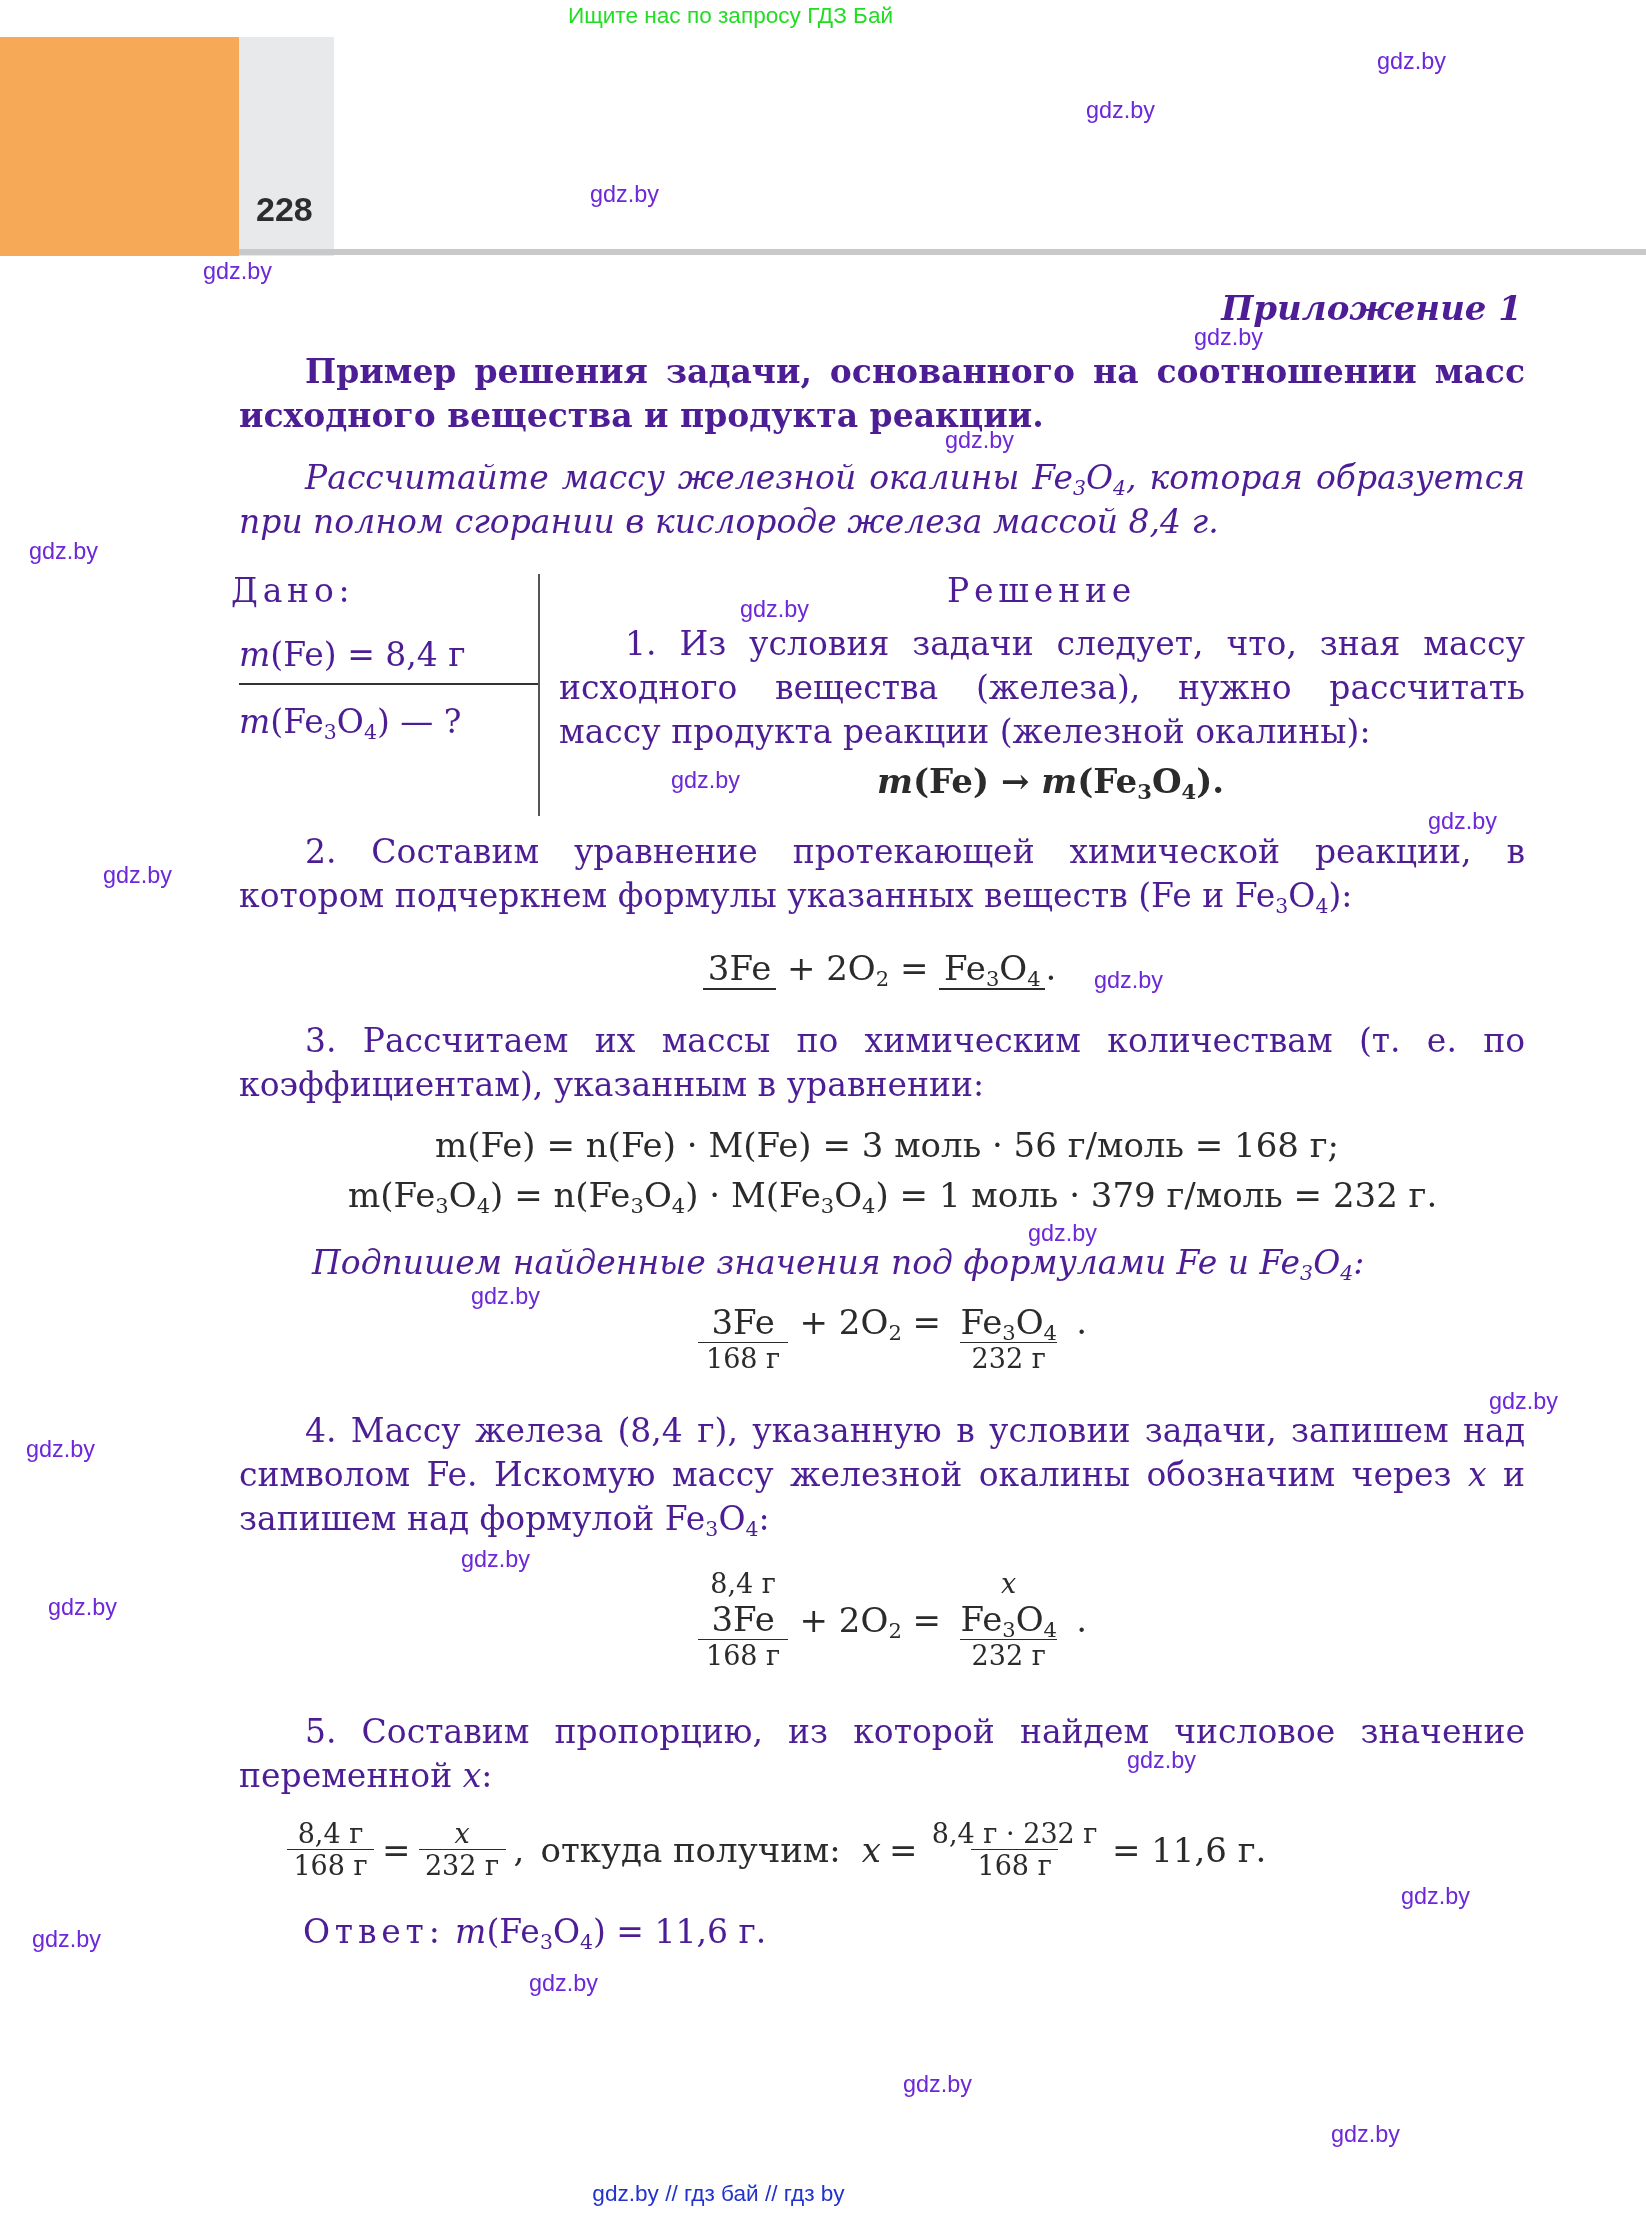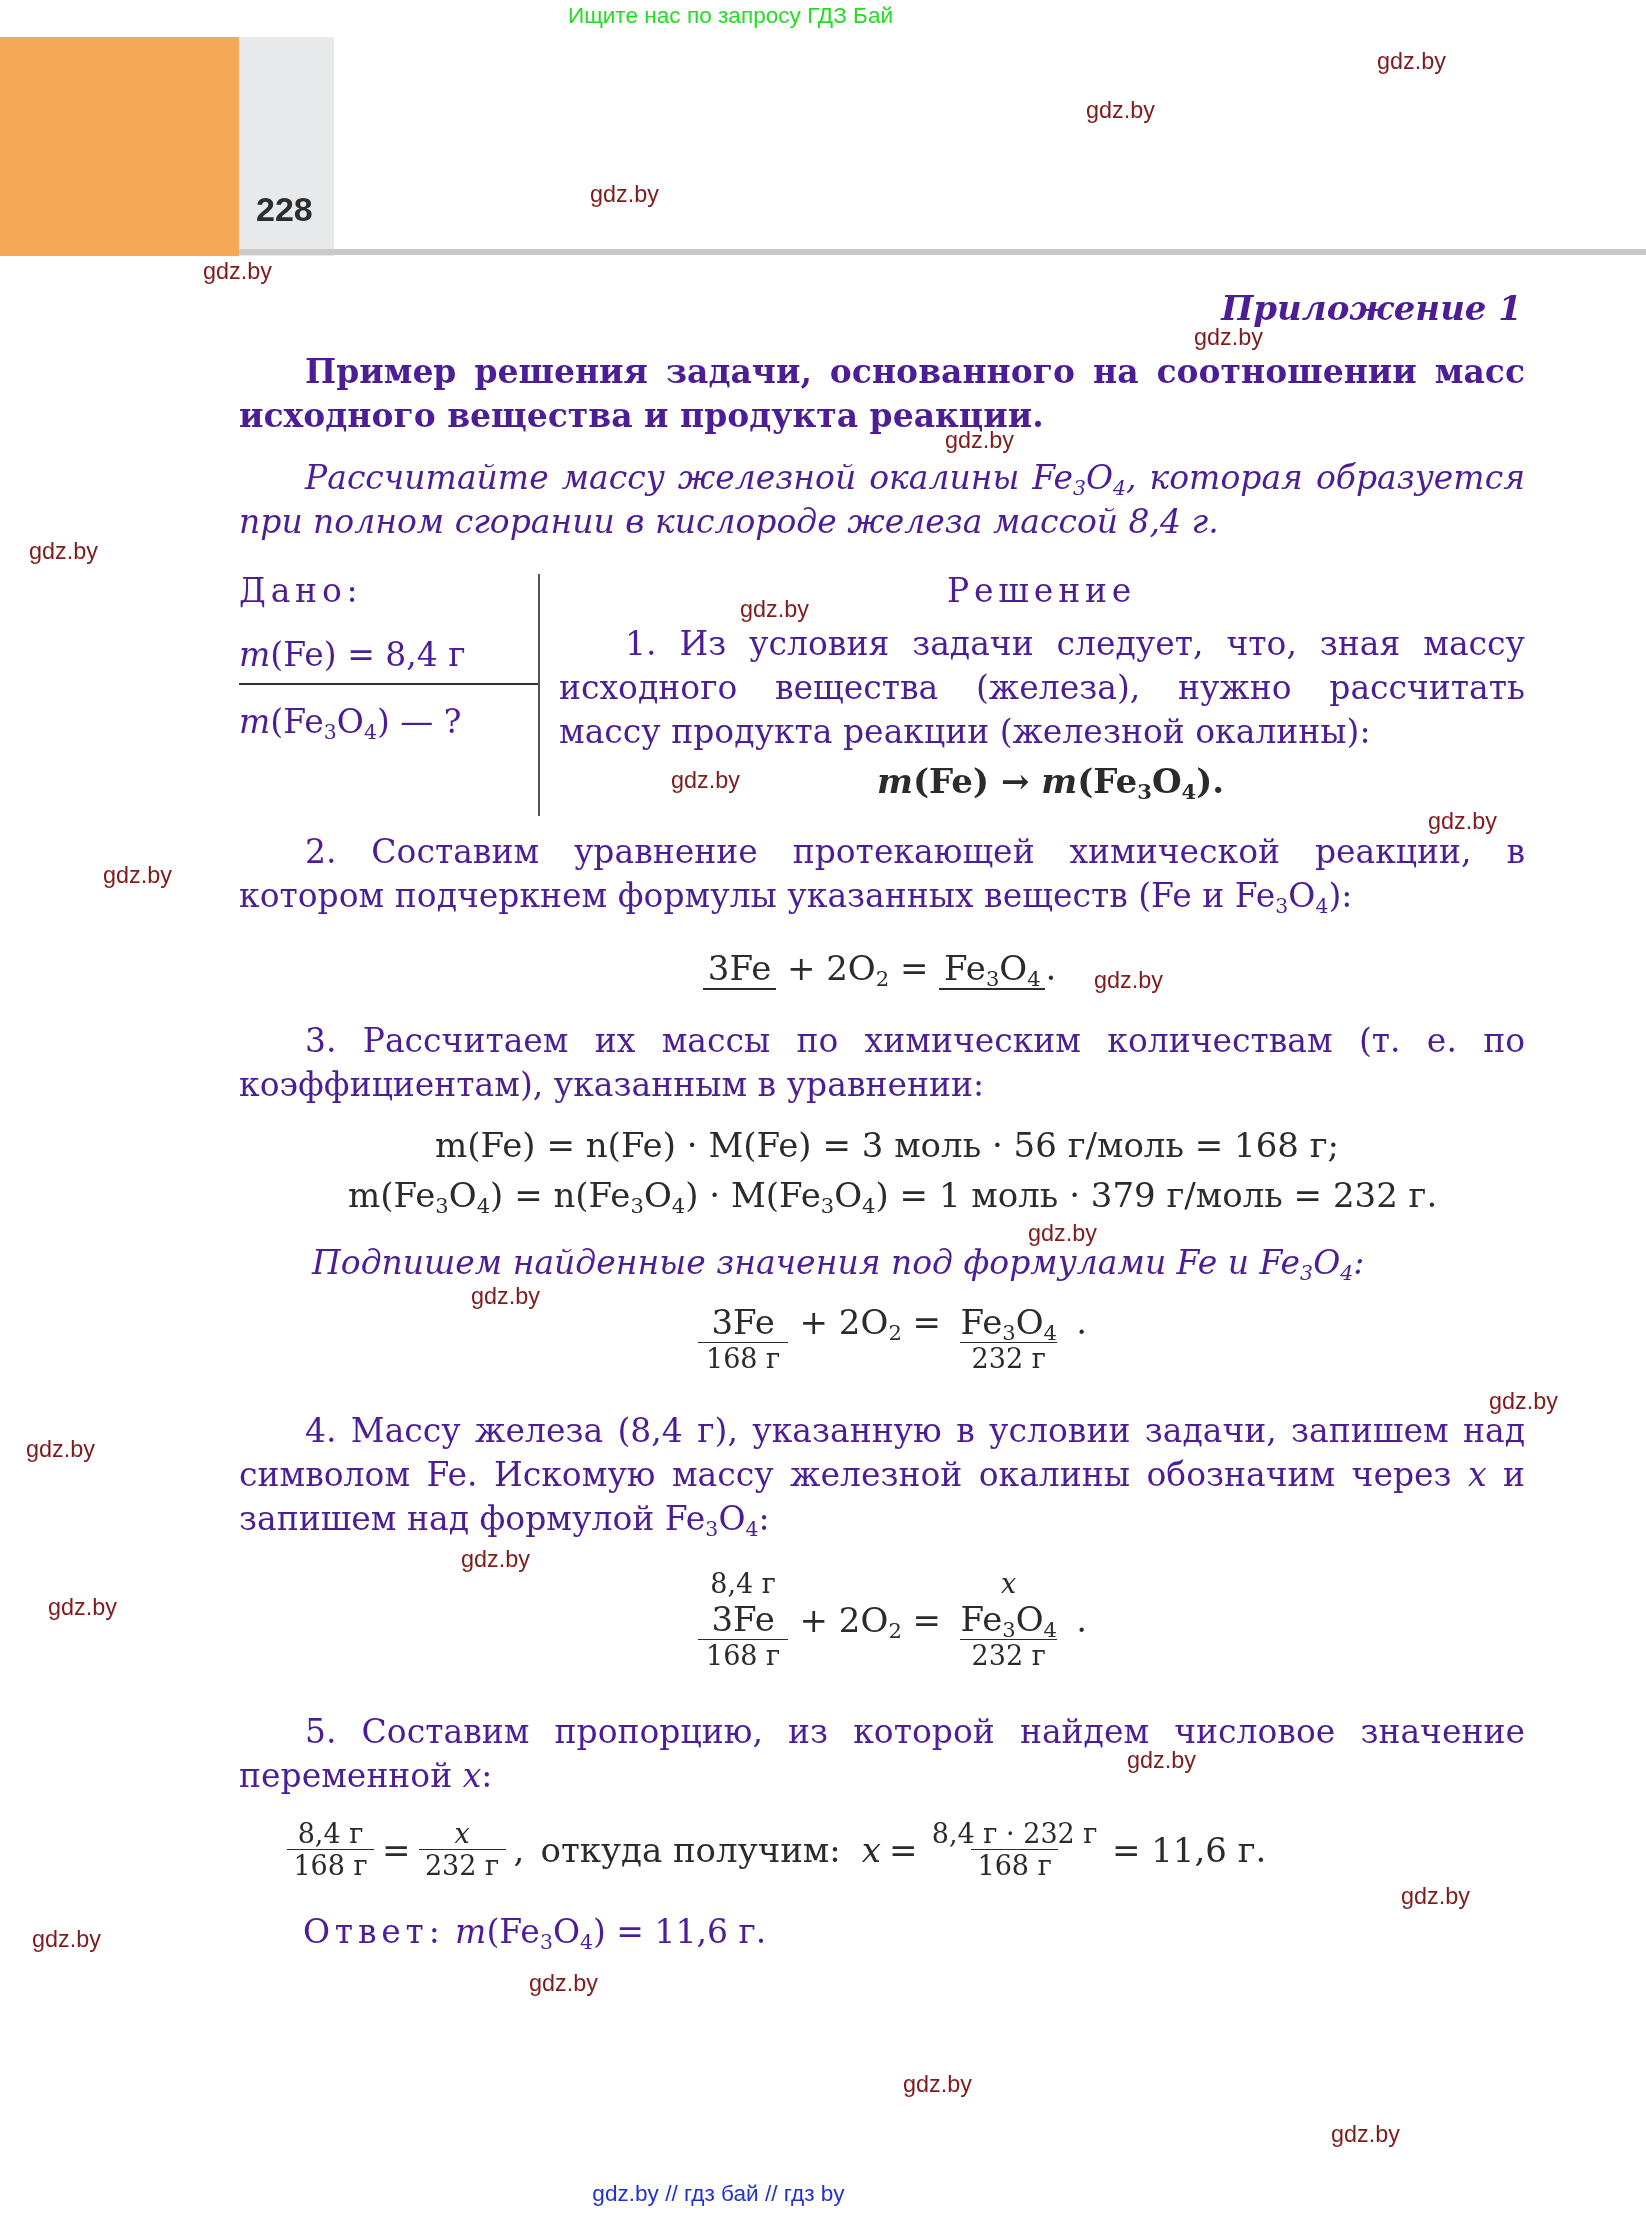--- a/index.html
+++ b/index.html
@@ -14,21 +14,21 @@
     font-family:"Liberation Sans", sans-serif; font-size:22.6px; color:#22dd22;
   }
   .orange-block { left:0; top:37px; width:239px; height:219px; background:#f6aa58; }
   .grey-tab { left:239px; top:37px; width:95px; height:219px; background:#e8e9eb; }
   .page-number {
     left:256px; top:190px; font-family:"Liberation Sans", sans-serif;
     font-weight:bold; font-size:34px; color:#2d2d2d;
   }
   .header-rule { left:239px; top:249px; width:1408px; height:6.4px; background:#c9c9c9; }
   .wm {
-    font-family:"Liberation Sans", sans-serif; font-size:23.4px; color:#7f1d1d;
+    font-family:"Liberation Sans", sans-serif; font-size:23.4px; color:#6d28d9;
   }
   .text { font-size:33px; line-height:44px; color:#4c1d95; }
   .para { left:239px; width:1286px; text-align:justify; }
   .indent { text-indent:66px; }
   .bold { font-weight:bold; }
   .italic { font-style:italic; }
   .appendix {
     right:125px; top:286px; font-size:34px; font-style:italic; font-weight:bold;
   }
   .spaced { letter-spacing:4.8px; }
@@ -54,21 +54,21 @@
 <div class="abs grey-tab"></div>
 <div class="abs page-number">228</div>
 <div class="abs header-rule"></div>
 
 <div class="abs text appendix">Приложение 1</div>
 
 <div class="abs text para indent bold" style="top:350px;">Пример решения задачи, основанного на соотношении масс исходного вещества и продукта реакции.</div>
 
 <div class="abs text para indent italic" style="top:456px;"><span>Рассчитайте массу железной окалины Fe</span><sub>3</sub><span>O</span><sub>4</sub><span>, которая образуется при полном сгорании в кислороде железа массой 8,4 г.</span></div>
 
-<div class="abs text spaced" style="left:239px; top:569px;">Дано:</div>
+<div class="abs text spaced" style="left:231px; top:569px;">Дано:</div>
 <div class="abs text" style="left:239px; top:633px;"><i>m</i><span>(Fe) = 8,4 г</span></div>
 <div class="abs given-rule"></div>
 <div class="abs text" style="left:239px; top:700px;"><i>m</i><span>(Fe</span><sub>3</sub><span>O</span><sub>4</sub><span>) — ?</span></div>
 <div class="abs vline"></div>
 
 <div class="abs text spaced" style="left:947px; top:569px;">Решение</div>
 <div class="abs text indent" style="left:559px; width:966px; top:622px; text-align:justify;">1. Из условия задачи следует, что, зная массу исходного вещества (железа), нужно рассчитать массу продукта реакции (железной окалины):</div>
 <div class="abs eq" style="left:877px; top:761px;"><b><i>m</i><span>(Fe) → </span><i>m</i><span>(Fe</span><sub>3</sub><span>O</span><sub>4</sub><span>).</span></b></div>
 
 <div class="abs text para indent" style="top:830px;"><span>2. Составим уравнение протекающей химической реакции, в котором подчеркнем формулы указанных веществ (Fe и Fe</span><sub>3</sub><span>O</span><sub>4</sub><span>):</span></div>

